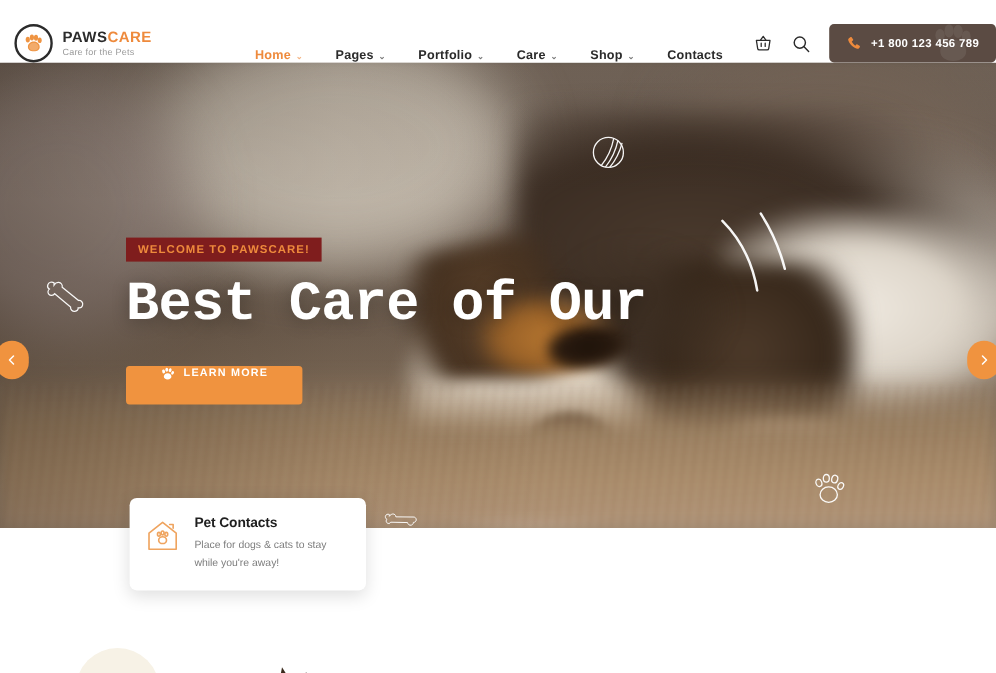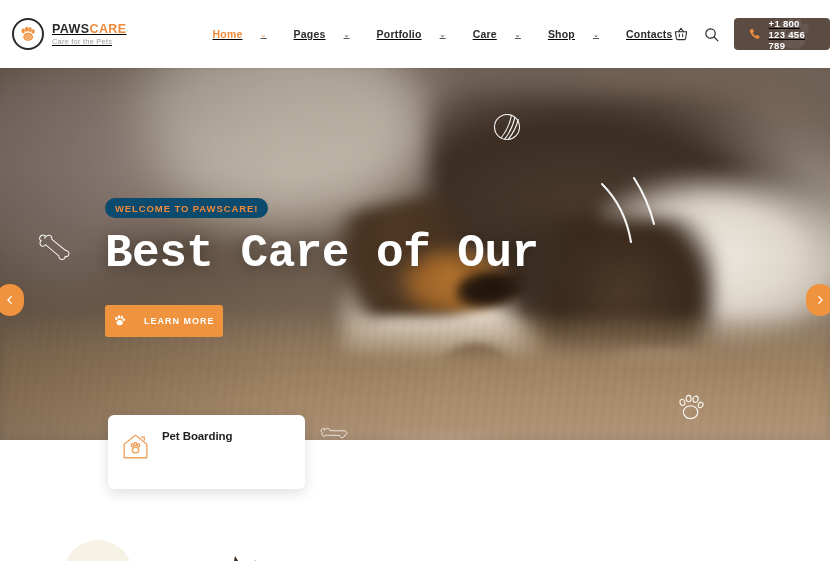--- a/index.html
+++ b/index.html
@@ -6,42 +6,41 @@
   html,body { width:830px; height:561px; overflow:hidden; }
   body {
     font-family:"Liberation Sans", sans-serif;
     background:#ffffff;
     -webkit-font-smoothing:antialiased;
   }
   .page { position:relative; width:830px; height:561px; overflow:hidden; background:#fff; }
 
   
   .header {
-    position:absolute; top:0; left:0; width:830px; height:68px;
+    position:absolute; top:0; left:0; width:830px; height:52px;
     background:#ffffff; z-index:40;
-    display:flex; align-items:center;
+    display:flex; align-items:flex-end;
     box-shadow:0 1px 3px rgba(0,0,0,0.05);
-    text-decoration:underline;
   }
   .logo-wrap { display:flex; align-items:center; margin-left:12px; }
   .logo-mark {
     width:32px; height:32px; border-radius:50%;
     border:2px solid #2b2b2b; background:#fff;
     display:flex; align-items:center; justify-content:center;
     position:relative; flex:0 0 auto;
   }
   .logo-text { margin-left:8px; line-height:1.05; }
   .logo-title { font-size:12.5px; font-weight:bold; letter-spacing:0.4px; color:#2b2b2b; }
   .logo-title .accent { color:#ee8a3c; }
   .logo-sub { font-size:7.5px; color:#9a9a9a; letter-spacing:0.2px; margin-top:2px; }
 
   .nav { display:flex; align-items:center; margin-left:86px; gap:27px; }
   .nav-item {
     font-size:10.5px; font-weight:bold; color:#2b2b2b;
-    letter-spacing:0.2px; display:flex; align-items:center; gap:18px;
+    letter-spacing:0.2px; display:flex; align-items:center; gap:4px;
     cursor:pointer; white-space:nowrap;
   }
   .nav-item.active { color:#ee8a3c; }
   .caret { font-size:7px; opacity:0.65; transform:translateY(1px); }
 
   .header-right { margin-left:auto; display:flex; align-items:center; gap:14px; }
   .hicon { width:18px; height:18px; color:#2b2b2b; cursor:pointer; display:flex; align-items:center; justify-content:center; }
   .phone-btn {
     background:#5b4b43; color:#fff; border-radius:4px;
     height:32px; display:flex; align-items:center; gap:7px;
@@ -156,34 +155,34 @@
     background:#f0933f; border-radius:16px;
     display:flex; align-items:center; justify-content:center;
     color:#fff; cursor:pointer; z-index:25;
   }
   .arrow-left { left:-4px; }
   .arrow-right { right:-4px; }
 
   
   .hero-content { position:absolute; left:105px; top:146px; z-index:20; }
   .badge {
-    display:inline-block; background:#0c4a6e; color:#ee8a3c;
+    display:inline-block; background:#7f1d1d; color:#ee8a3c;
     font-size:9.5px; font-weight:bold; letter-spacing:0.9px;
-    padding:5px 10px 4px; border-radius:10px;
+    padding:5px 10px 4px; border-radius:0;
   }
   .headline {
     margin-top:14px; font-size:46px; line-height:0.99; font-weight:bold;
     color:#fff; letter-spacing:-0.5px;
     text-shadow:0 2px 14px rgba(0,0,0,0.28);
     font-family:Liberation Mono, monospace;
   }
   .learn-btn {
-    margin-top:27px; display:inline-flex; align-items:center; gap:18px;
+    margin-top:27px; display:inline-flex; gap:7px;
     background:#f0933f; color:#fff; border:none; cursor:pointer;
-    height:32px; padding:0 8px; border-radius:3px;
+    height:32px; padding:0 28px; border-radius:3px;
     font-size:9px; font-weight:bold; letter-spacing:1px;
     font-family:"Liberation Sans", sans-serif;
   }
 
   
   .cards {
     position:absolute; left:108px; top:415px; width:614px;
     display:flex; gap:11px; z-index:30;
   }
   .card {
@@ -385,21 +384,22 @@
         <svg width="29" height="29" viewBox="0 0 32 32" fill="none" stroke="#efa45f" stroke-width="1.5" stroke-linejoin="round" stroke-linecap="round">
           <path d="M3.5 13.6 16 3.6l12.5 10v14.8H3.5V13.6z"></path>
           <path d="M22.5 5.6h3.2v3.4"></path>
           <ellipse cx="12.6" cy="14.6" rx="1.3" ry="1.8"></ellipse>
           <ellipse cx="16" cy="13.4" rx="1.3" ry="1.8"></ellipse>
           <ellipse cx="19.4" cy="14.6" rx="1.3" ry="1.8"></ellipse>
           <ellipse cx="16" cy="20" rx="3.6" ry="3.1"></ellipse>
         </svg>
       </div>
       <div>
-        <div class="card-title">Pet Boarding</div>
+        <div class="card-title">Pet Contacts</div>
+        <div class="card-desc">Place for dogs &amp; cats to stay while you're away!</div>
       </div>
     </div>
 
 
 
   </div>
 
 </div>
 
 </body></html>

